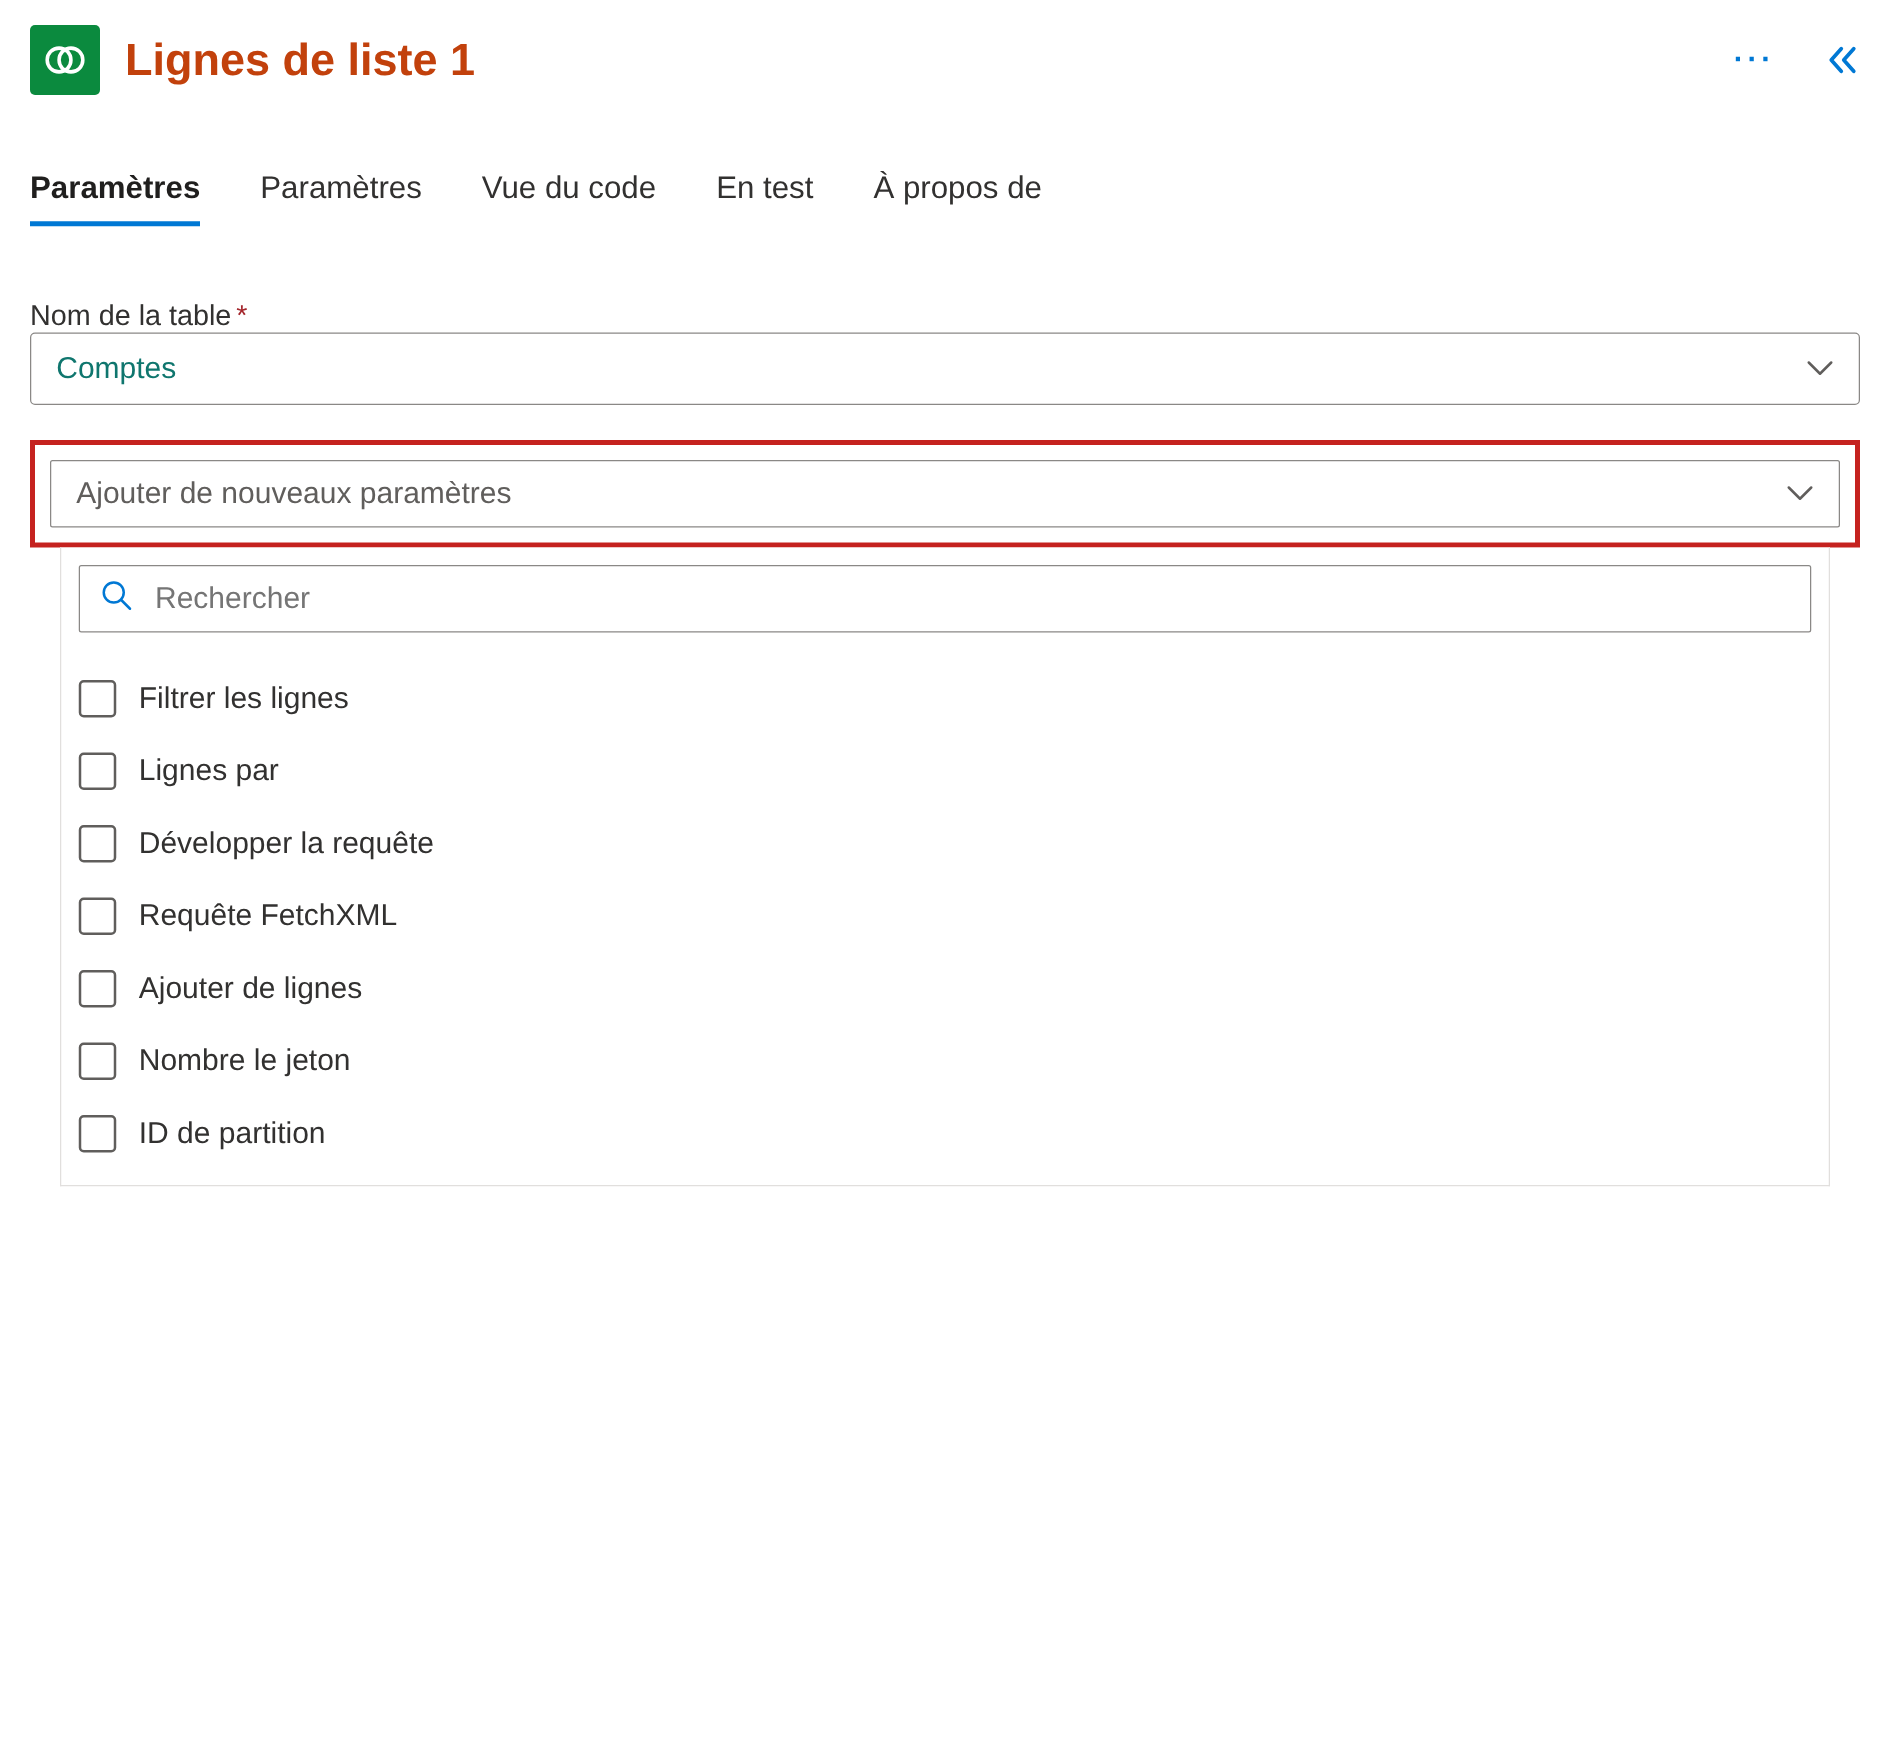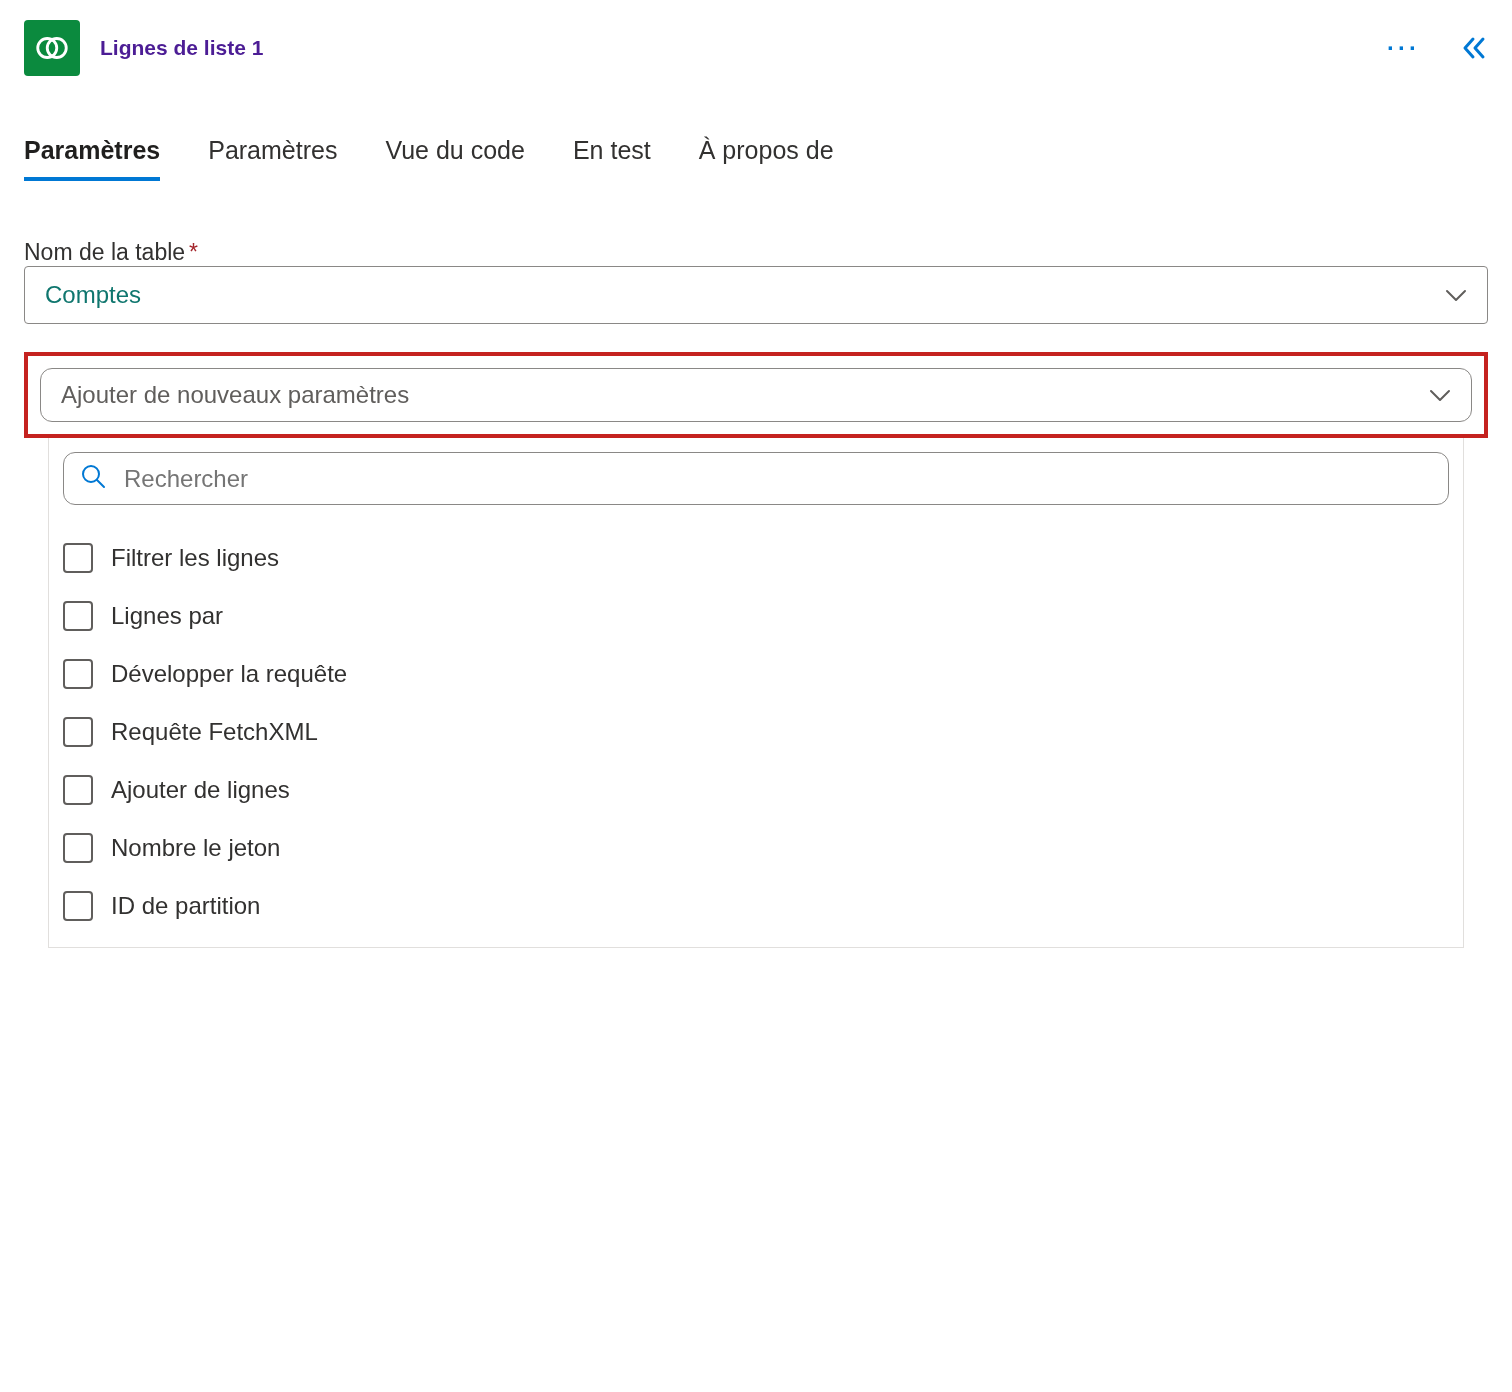--- a/index.html
+++ b/index.html
@@ -28,23 +28,23 @@
       border-radius: 4px;
       display: flex;
       align-items: center;
       justify-content: center;
     }
     .app-icon svg {
       width: 38px;
       height: 38px;
     }
     .title {
-      font-size: 21px;
+      font-size: 36px;
       font-weight: 600;
-      color: #4c1d95;
+      color: #c2410c;
       flex: 1;
     }
     .header-actions {
       display: flex;
       align-items: center;
       gap: 40px;
     }
     .more-dots {
       color: #0078d4;
       font-size: 24px;
@@ -112,21 +112,21 @@
     }
     .highlighted-frame {
       border: 4px solid #c5221f;
       padding: 12px;
       margin-top: 28px;
       margin-bottom: 0;
     }
     .add-params-select {
       width: 100%;
       border: 1px solid #8a8886;
-      border-radius: 12px;
+      border-radius: 2px;
       padding: 12px 20px;
       font-size: 24px;
       color: #605e5c;
       display: flex;
       align-items: center;
       justify-content: space-between;
       cursor: pointer;
       background: #ffffff;
     }
     .dropdown-panel {
@@ -137,21 +137,21 @@
       background: #ffffff;
     }
     .search-wrap {
       padding: 14px 14px 16px 14px;
     }
     .search-box {
       display: flex;
       align-items: center;
       gap: 18px;
       border: 1px solid #8a8886;
-      border-radius: 12px;
+      border-radius: 2px;
       padding: 10px 16px;
     }
     .search-icon {
       color: #0078d4;
     }
     .search-icon svg {
       width: 26px;
       height: 26px;
     }
     .search-input {

